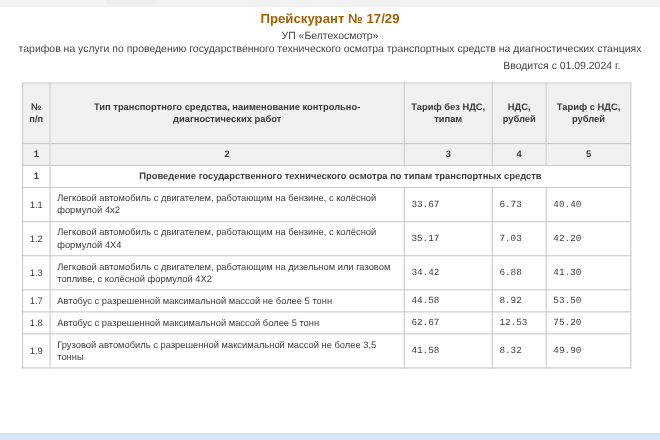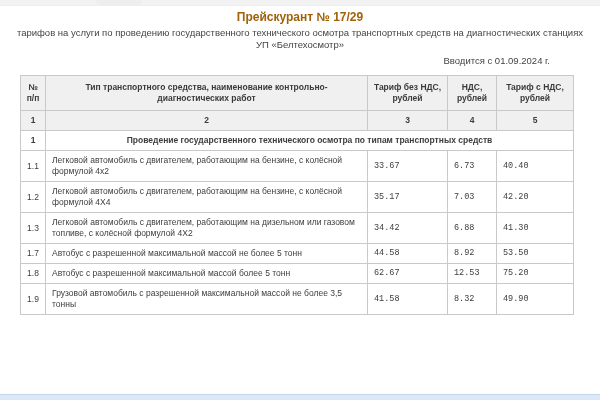--- a/index.html
+++ b/index.html
@@ -31,21 +31,21 @@
     font-weight: bold; color: #a16207;
   }
   .doc-subtitle {
     margin: 3px auto 0 auto;
     text-align: center;
     font-size: 9.5px; line-height: 12px;
     color: #444444;
     max-width: 580px;
   }
   .effective-note {
-    margin: 4px 50px 0 0;
+    margin: 4px 36px 0 0;
     text-align: right;
     font-size: 9.5px; line-height: 12px;
     color: #444444;
   }
   table.price-table {
     margin: 8px 0 0 20px;
     border-collapse: collapse;
     table-layout: fixed;
     width: 553px;
     font-size: 8.5px;
@@ -61,21 +61,21 @@
     border: 1px solid #c9c9c9;
     padding: 4px 5px;
     vertical-align: middle;
     overflow: hidden;
   }
   .price-table th {
     background: #f0f0f0;
     font-weight: bold;
     text-align: center;
     color: #3a3a3a;
-    padding: 6px 4px;
+    padding: 16px 4px;
   }
   .price-table .colnum-row td {
     background: #f0f0f0;
     text-align: center;
     font-weight: bold;
     padding: 4px 3px;
   }
   .price-table .section-row td { font-weight: bold; }
   .price-table .section-row .section-title { text-align: center; margin-top: 41px; }
   .price-table .cell-num { text-align: center; padding: 4px 2px; }
@@ -93,38 +93,38 @@
 </head>
 <body>
 
 <div class="top-strip">
   <div class="tab-edge"></div>
 </div>
 
 <div class="doc">
   <h1 class="doc-title">Прейскурант № 17/29</h1>
   <div class="doc-subtitle">
+    <div>УП «Белтехосмотр»</div>
     <div>тарифов на услуги по проведению государственного технического осмотра транспортных средств на диагностических станциях</div>
-    <div>УП «Белтехосмотр»</div>
   </div>
   <div class="effective-note">Вводится с 01.09.2024 г.</div>
 
   <table class="price-table">
     <colgroup>
       <col class="c1">
         <col class="c2">
         <col class="c3">
         <col class="c4">
         <col class="c5">
     </colgroup>
     <thead>
       <tr>
         <th>№ п/п</th>
         <th>Тип транспортного средства, наименование контрольно-диагностических работ</th>
-        <th>Тариф без НДС, рублей</th>
+        <th>Тариф без НДС, типам</th>
         <th>НДС, рублей</th>
         <th>Тариф с НДС, рублей</th>
       </tr>
       <tr class="colnum-row">
         <td>1</td>
         <td>2</td>
         <td>3</td>
         <td>4</td>
         <td>5</td>
       </tr>

